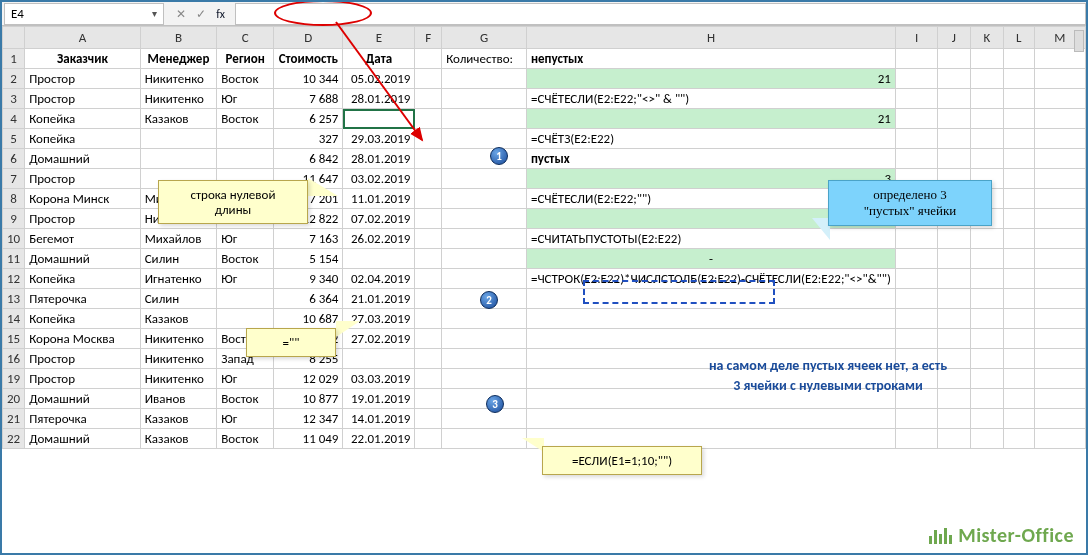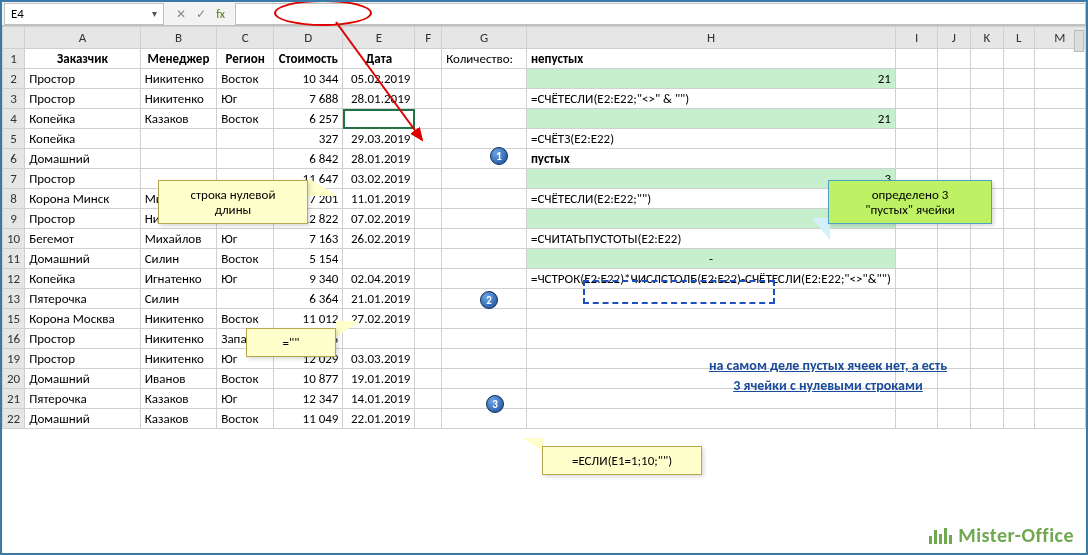--- a/index.html
+++ b/index.html
@@ -4,47 +4,47 @@
 <style>
   * { box-sizing: border-box; margin: 0; padding: 0; }
   body { font-family: Calibri, Arial, sans-serif; font-size: 13px; background: #fff; color: #000; width: 1088px; height: 555px; overflow: hidden; position: relative; border: 2px solid #3a7aa8; }
   
   .formula-bar { display: flex; align-items: center; height: 24px; border-bottom: 1px solid #c0c0c0; background: #f3f3f3; position: relative; z-index: 10; }
   .name-box { width: 160px; height: 22px; border: 1px solid #c0c0c0; background: #fff; display: flex; align-items: center; padding: 0 6px; margin: 0 2px; }
   .name-box-text { flex: 1; }
   .name-box-dd { font-size: 10px; color: #555; }
   .fb-icons { display: flex; align-items: center; gap: 10px; padding: 0 10px; color: #888; }
   .fb-icons span { font-size: 12px; }
-  .fx { font-size: 12px; color: #4d7c0f; }
+  .fx { font-size: 12px; color: #0f172a; }
   .formula-input { flex: 1; height: 22px; background: #fff; border: 1px solid #c0c0c0; padding: 0 6px; }
 
   .grid-wrap { position: relative; }
   table.grid { border-collapse: collapse; table-layout: fixed; }
   .grid th, .grid td { border: 1px solid #d0d0d0; height: 20px; padding: 0 4px; overflow: hidden; white-space: nowrap; }
   .grid thead th { background: #e6e6e6; font-weight: normal; text-align: center; height: 22px; color: #333; }
   .grid thead th.corner { background: #e6e6e6; width: 22px; }
   .grid tbody th.rowhdr { background: #e6e6e6; text-align: center; font-weight: normal; width: 22px; color: #333; }
   td.num { text-align: right; }
   td.txt { text-align: left; }
   td.date { text-align: right; }
   td.center { text-align: center; }
   td.green { background: #c6efce; }
   td.bold { font-weight: bold; }
   td.selected { outline: 2px solid #217346; outline-offset: -2px; }
   
   .scroll-end { position: absolute; top: 28px; right: 2px; width: 10px; height: 22px; background: #ddd; border: 1px solid #bbb; }
   
   .callout { position: absolute; background: #ffffcc; border: 1px solid #b8a64d; padding: 6px 27px; font-size: 13px; text-align: center; box-shadow: 2px 2px 4px rgba(0,0,0,0.15); z-index: 20; }
-  .callout.blue { background: #bef264; border: 1px solid #4aa3c7; }
+  .callout.blue { background: #7dd3fc; border: 1px solid #4aa3c7; font-family: Liberation Serif, serif; }
   
   .badge { position: absolute; width: 18px; height: 18px; border-radius: 50%; background: radial-gradient(circle at 35% 30%, #6aa5e6, #1a4b9a); color: #fff; font-weight: bold; font-size: 11px; display: flex; align-items: center; justify-content: center; border: 1px solid #0a2a5a; z-index: 25; }
   
   .dashed-sel { position: absolute; border: 2px dashed #2050c0; z-index: 15; pointer-events: none; }
   
-  .note-text { position: absolute; color: #1a4b9a; font-weight: bold; font-size: 14px; text-align: center; line-height: 1.4; z-index: 20; text-decoration: underline; }
+  .note-text { position: absolute; color: #1a4b9a; font-weight: bold; font-size: 14px; text-align: center; line-height: 1.4; z-index: 20; }
   
   .watermark { position: absolute; right: 12px; bottom: 6px; font-size: 20px; color: #6fa84f; font-weight: 600; letter-spacing: 0.5px; z-index: 20; display: flex; align-items: center; gap: 6px; }
   .wm-icon { display: flex; align-items: flex-end; gap: 2px; height: 18px; }
   .wm-icon i { display: block; width: 3px; background: #6fa84f; }
   
   .red-oval { position: absolute; border: 2px solid #d00; border-radius: 50%; z-index: 30; pointer-events: none; }
   
   svg.arrow { position: absolute; z-index: 29; pointer-events: none; }
   
   .tri { position: absolute; width: 0; height: 0; z-index: 19; }
@@ -304,20 +304,36 @@
           <td></td>
           <td></td>
           <td class="txt"></td>
           <td></td>
           <td></td>
           <td></td>
           <td></td>
           <td></td>
         </tr>
         <tr>
+          <th class="rowhdr">14</th>
+          <td class="txt">Копейка</td>
+          <td class="txt">Казаков</td>
+          <td class="txt"></td>
+          <td class="num">10 687</td>
+          <td class="date">27.03.2019</td>
+          <td></td>
+          <td></td>
+          <td class="txt"></td>
+          <td></td>
+          <td></td>
+          <td></td>
+          <td></td>
+          <td></td>
+        </tr>
+        <tr>
           <th class="rowhdr">15</th>
           <td class="txt">Корона Москва</td>
           <td class="txt">Никитенко</td>
           <td class="txt">Восток</td>
           <td class="num">11 012</td>
           <td class="date">27.02.2019</td>
           <td></td>
           <td></td>
           <td class="txt"></td>
           <td></td>

